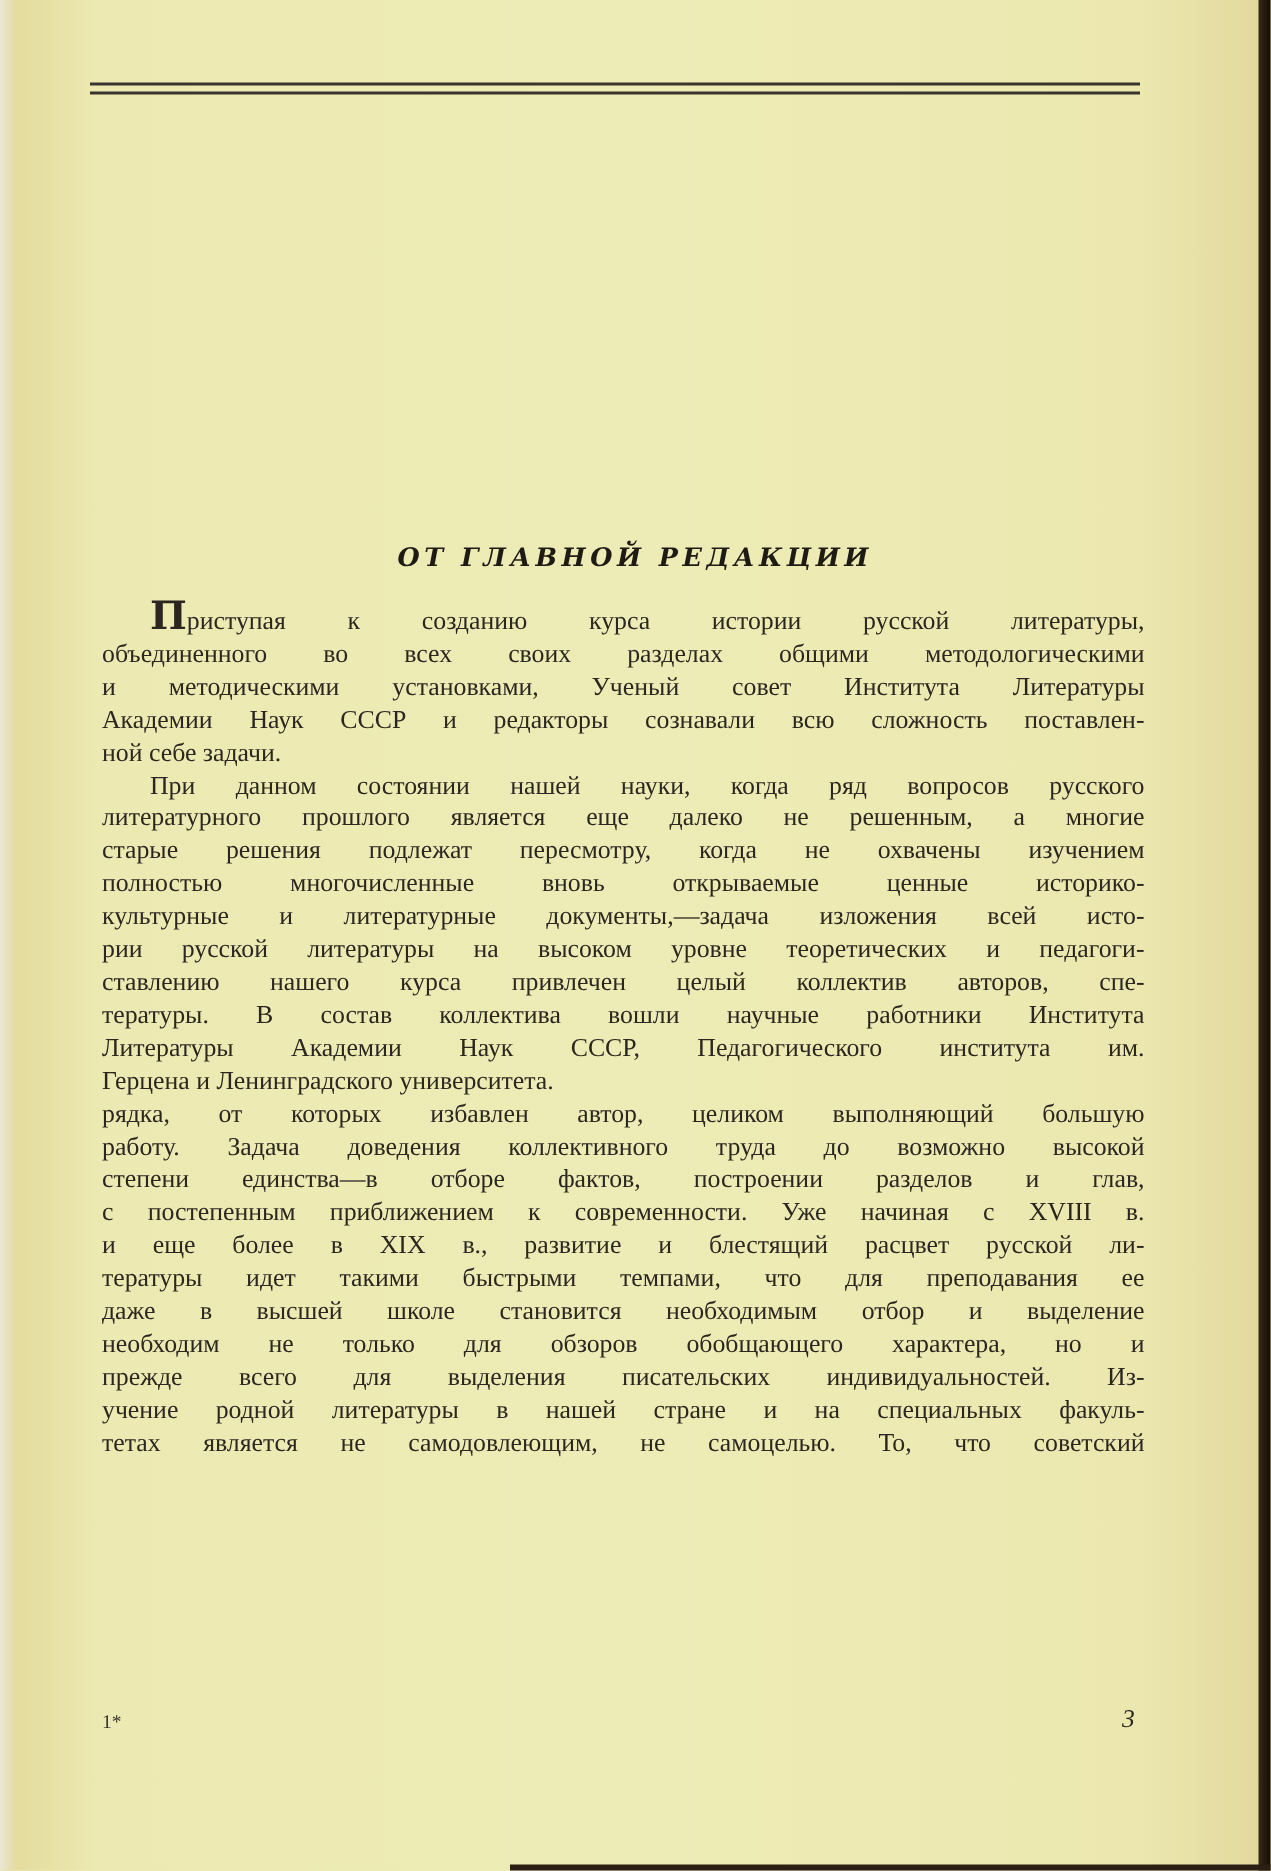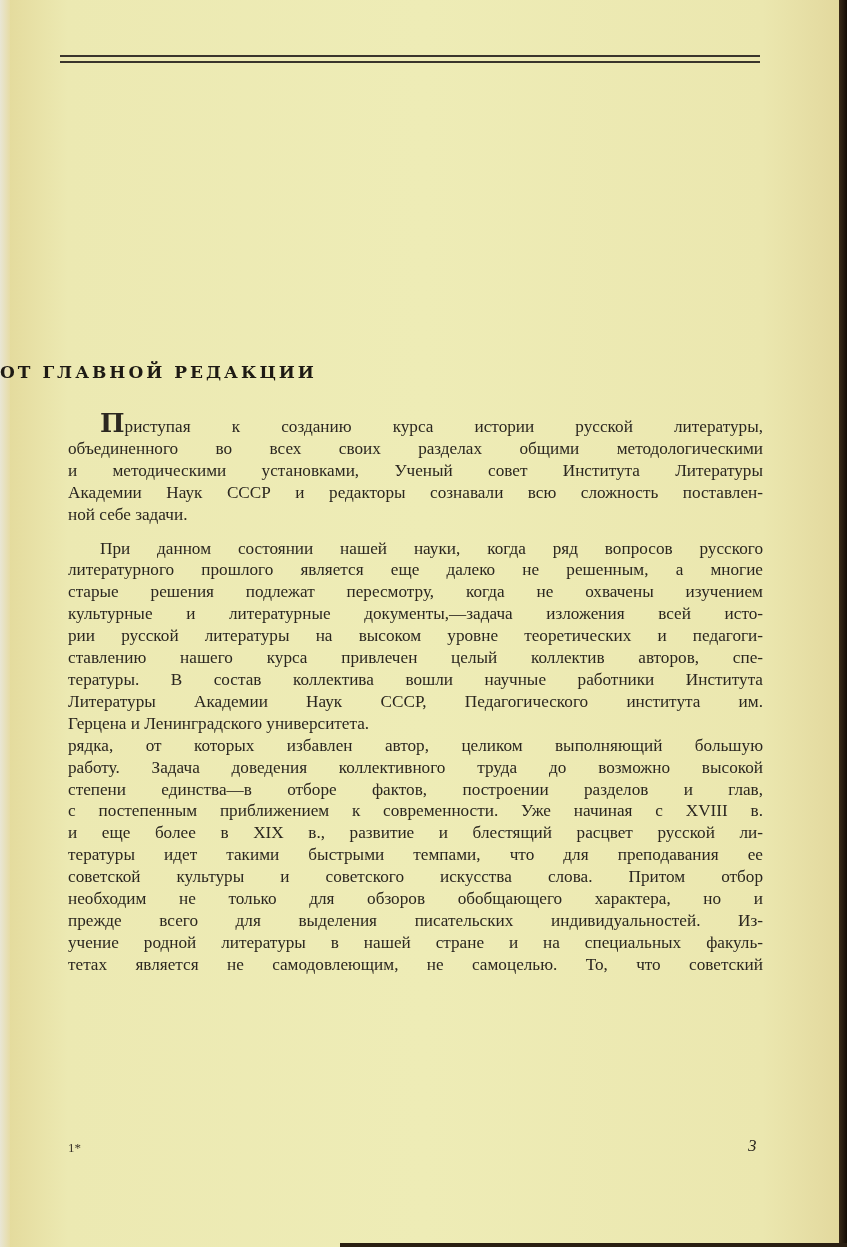--- a/index.html
+++ b/index.html
@@ -26,34 +26,34 @@
     position:absolute; left:340px; bottom:0; width:507px; height:4px;
     background:#2a1f12;
   }
   .rule {
     position:absolute; left:60px; width:700px; height:2px; background:#3a352c;
   }
   .rule.r1 { top:55px; }
   .rule.r2 { top:61px; }
   .heading {
     position:absolute; left:0; width:847px; top:362px;
-    text-align:left;
+    text-align:center;
     font-family:"DejaVu Serif", serif;
-    font-weight:bold; 
+    font-weight:bold; font-style:italic;
     font-size:17px; letter-spacing:3px; color:#1e1a14;
   }
   .body-text {
     position:absolute; left:68px; top:402px; width:695px;
     font-size:17.2px; line-height:21.9px;
     text-align:justify;
     color:#2b2720;
   }
   .line { display:block; white-space:nowrap; text-align-last:justify; text-align:justify; }
   .line.last { text-align-last:left; }
-  .indent { padding-left:32px;margin-top:12px; }
+  .indent { padding-left:32px; }
   .dropcap {
     font-size:26px; font-weight:bold; line-height:18px; font-family:"DejaVu Serif", serif;
   }
   .footer-sig {
     position:absolute; left:68px; top:1140px; font-size:13px; color:#3a342a;
   }
   .footer-page {
     position:absolute; left:748px; top:1136px; font-size:17px; font-style:italic; color:#2b2720;
   }
 </style>
@@ -74,34 +74,35 @@
 
     <span class="line indent"><span class="dropcap">П</span><span>риступая к созданию курса истории русской литературы,</span></span>
     <span class="line">объединенного во всех своих разделах общими методологическими</span>
     <span class="line">и методическими установками, Ученый совет Института Литературы</span>
     <span class="line">Академии Наук СССР и редакторы сознавали всю сложность поставлен-</span>
     <span class="line last">ной себе задачи.</span>
 
     <span class="line indent">При данном состоянии нашей науки, когда ряд вопросов русского</span>
     <span class="line">литературного прошлого является еще далеко не решенным, а многие</span>
     <span class="line">старые решения подлежат пересмотру, когда не охвачены изучением</span>
+    <span class="line">полностью многочисленные вновь открываемые ценные историко-</span>
     <span class="line">культурные и литературные документы,—задача изложения всей исто-</span>
     <span class="line">рии русской литературы на высоком уровне теоретических и педагоги-</span>
     <span class="line">ставлению нашего курса привлечен целый коллектив авторов, спе-</span>
     <span class="line">тературы. В состав коллектива вошли научные работники Института</span>
     <span class="line">Литературы Академии Наук СССР, Педагогического института им.</span>
     <span class="line last">Герцена и Ленинградского университета.</span>
 
     <span class="line">рядка, от которых избавлен автор, целиком выполняющий большую</span>
     <span class="line">работу. Задача доведения коллективного труда до возможно высокой</span>
     <span class="line">степени единства—в отборе фактов, построении разделов и глав,</span>
     <span class="line">с постепенным приближением к современности. Уже начиная с XVIII в.</span>
     <span class="line">и еще более в XIX в., развитие и блестящий расцвет русской ли-</span>
     <span class="line">тературы идет такими быстрыми темпами, что для преподавания ее</span>
-    <span class="line">советской культуры и советского искусства слова. Притом отбор</span>
+    <span class="line">даже в высшей школе становится необходимым отбор и выделение</span>
     <span class="line">необходим не только для обзоров обобщающего характера, но и</span>
     <span class="line">прежде всего для выделения писательских индивидуальностей. Из-</span>
     <span class="line">учение родной литературы в нашей стране и на специальных факуль-</span>
     <span class="line">тетах является не самодовлеющим, не самоцелью. То, что советский</span>
   </div>
 
   <div class="footer-sig">1*</div>
   <div class="footer-page">3</div>
 </div>
 

